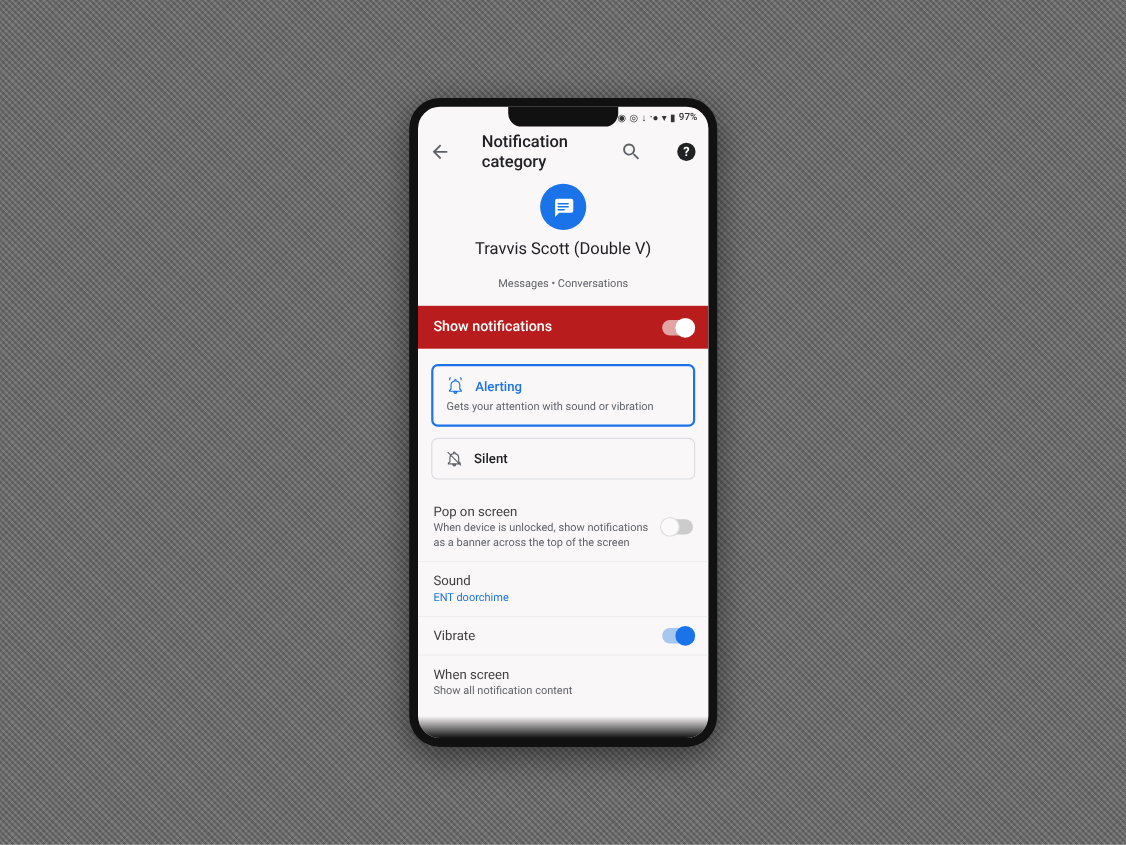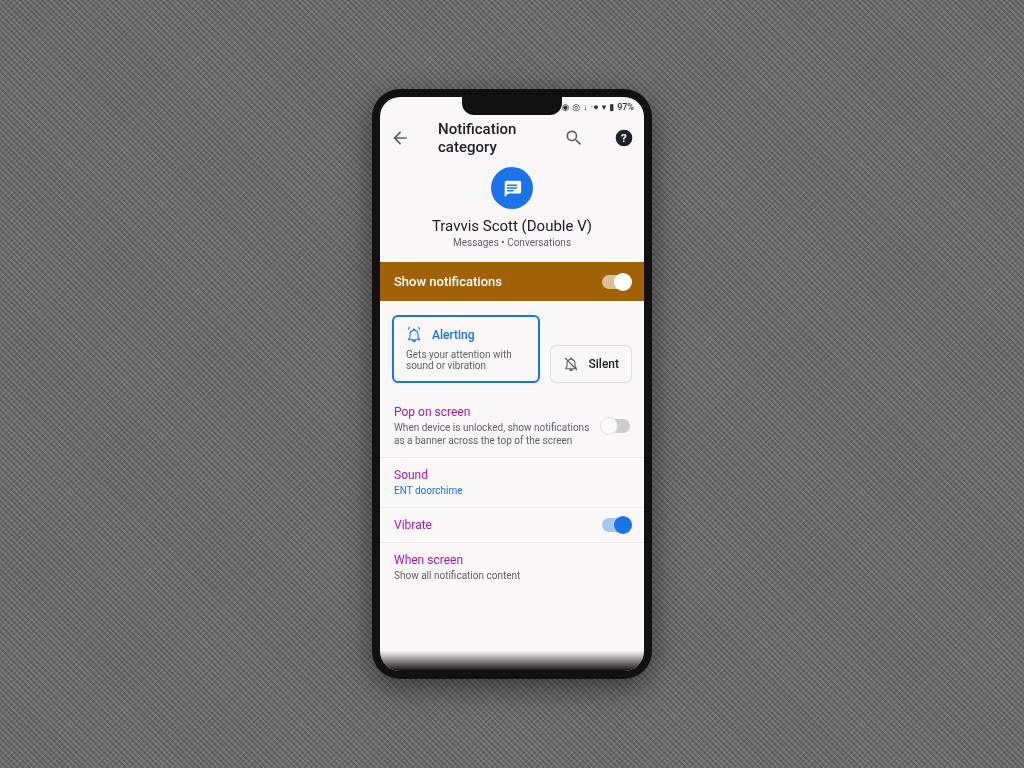--- a/index.html
+++ b/index.html
@@ -72,65 +72,65 @@
   align-items: center;
   padding: 8px 0 14px;
 }
 .appicon {
   width: 42px; height: 42px; border-radius: 50%;
   background: #1a73e8;
   display: flex; align-items: center; justify-content: center;
   margin-bottom: 8px;
 }
 .contactname { font-size: 15px; color: #202124; font-weight: 400; }
-.subcat { font-size: 10px; color: #5f6368; margin-top: 2px; }
+.subcat { font-size: 10px; color: #5f6368; margin-top: 18px; }
 .shownotif {
-  background: #a16207;
+  background: #b91c1c;
   color: #fff;
   display: flex;
   align-items: center;
   padding: 12px 14px;
   font-size: 13px;
   font-weight: 500;
 }
 .shownotif .spacer { flex: 1; }
 .switch {
   width: 28px; height: 14px; border-radius: 8px; position: relative;
 }
 .switch.on-white { background: rgba(255,255,255,0.6); }
 .switch.on-blue { background: #a7c7f0; }
 .switch.off { background: #ccc; }
 .switch .knob {
   position: absolute; top: -2px; width: 18px; height: 18px; border-radius: 50%;
 }
 .switch.on-white .knob { right: -2px; background: #fff; }
 .switch.on-blue .knob { right: -2px; background: #1a73e8; }
 .switch.off .knob { left: -2px; background: #fafafa; border: 1px solid #ddd; }
-.cardarea { padding: 14px 12px 6px; display: flex; flex-direction: row; gap: 10px; align-items: flex-end; }
+.cardarea { padding: 14px 12px 6px; display: flex; flex-direction: column; gap: 10px; }
 .optioncard {
   border: 1px solid #dadce0;
   border-radius: 6px;
   padding: 10px 12px;
   cursor: pointer;
 }
 .optioncard.selected { border: 2px solid #1a73e8; }
 .optioncard .row { display: flex; align-items: center; gap: 10px; }
 .optioncard .label { font-size: 12px; font-weight: 500; color: #202124; }
 .optioncard.selected .label { color: #1a73e8; }
 .optioncard .desc { font-size: 10px; color: #5f6368; margin-top: 6px; }
 .settingslist { padding: 6px 0 0; }
 .settingitem {
   padding: 10px 14px;
   display: flex;
   align-items: center;
   border-top: 1px solid #eee;
 }
 .settingitem:first-child { border-top: none; }
 .settingitem .textcol { flex: 1; }
-.settingitem .stitle { font-size: 12px; color: #a21caf; }
+.settingitem .stitle { font-size: 12px; color: #404040; }
 .settingitem .ssub { font-size: 10px; color: #5f6368; margin-top: 2px; line-height: 1.3; }
 .settingitem .ssub.accent { color: #1a73e8; }
 .fade {
   position: absolute; bottom: 8px; left: 8px; right: 8px; height: 20px;
   background: linear-gradient(to bottom, rgba(250,247,248,0), #111);
   border-radius: 0 0 20px 20px;
   pointer-events: none;
 }
 </style>
 </head>

